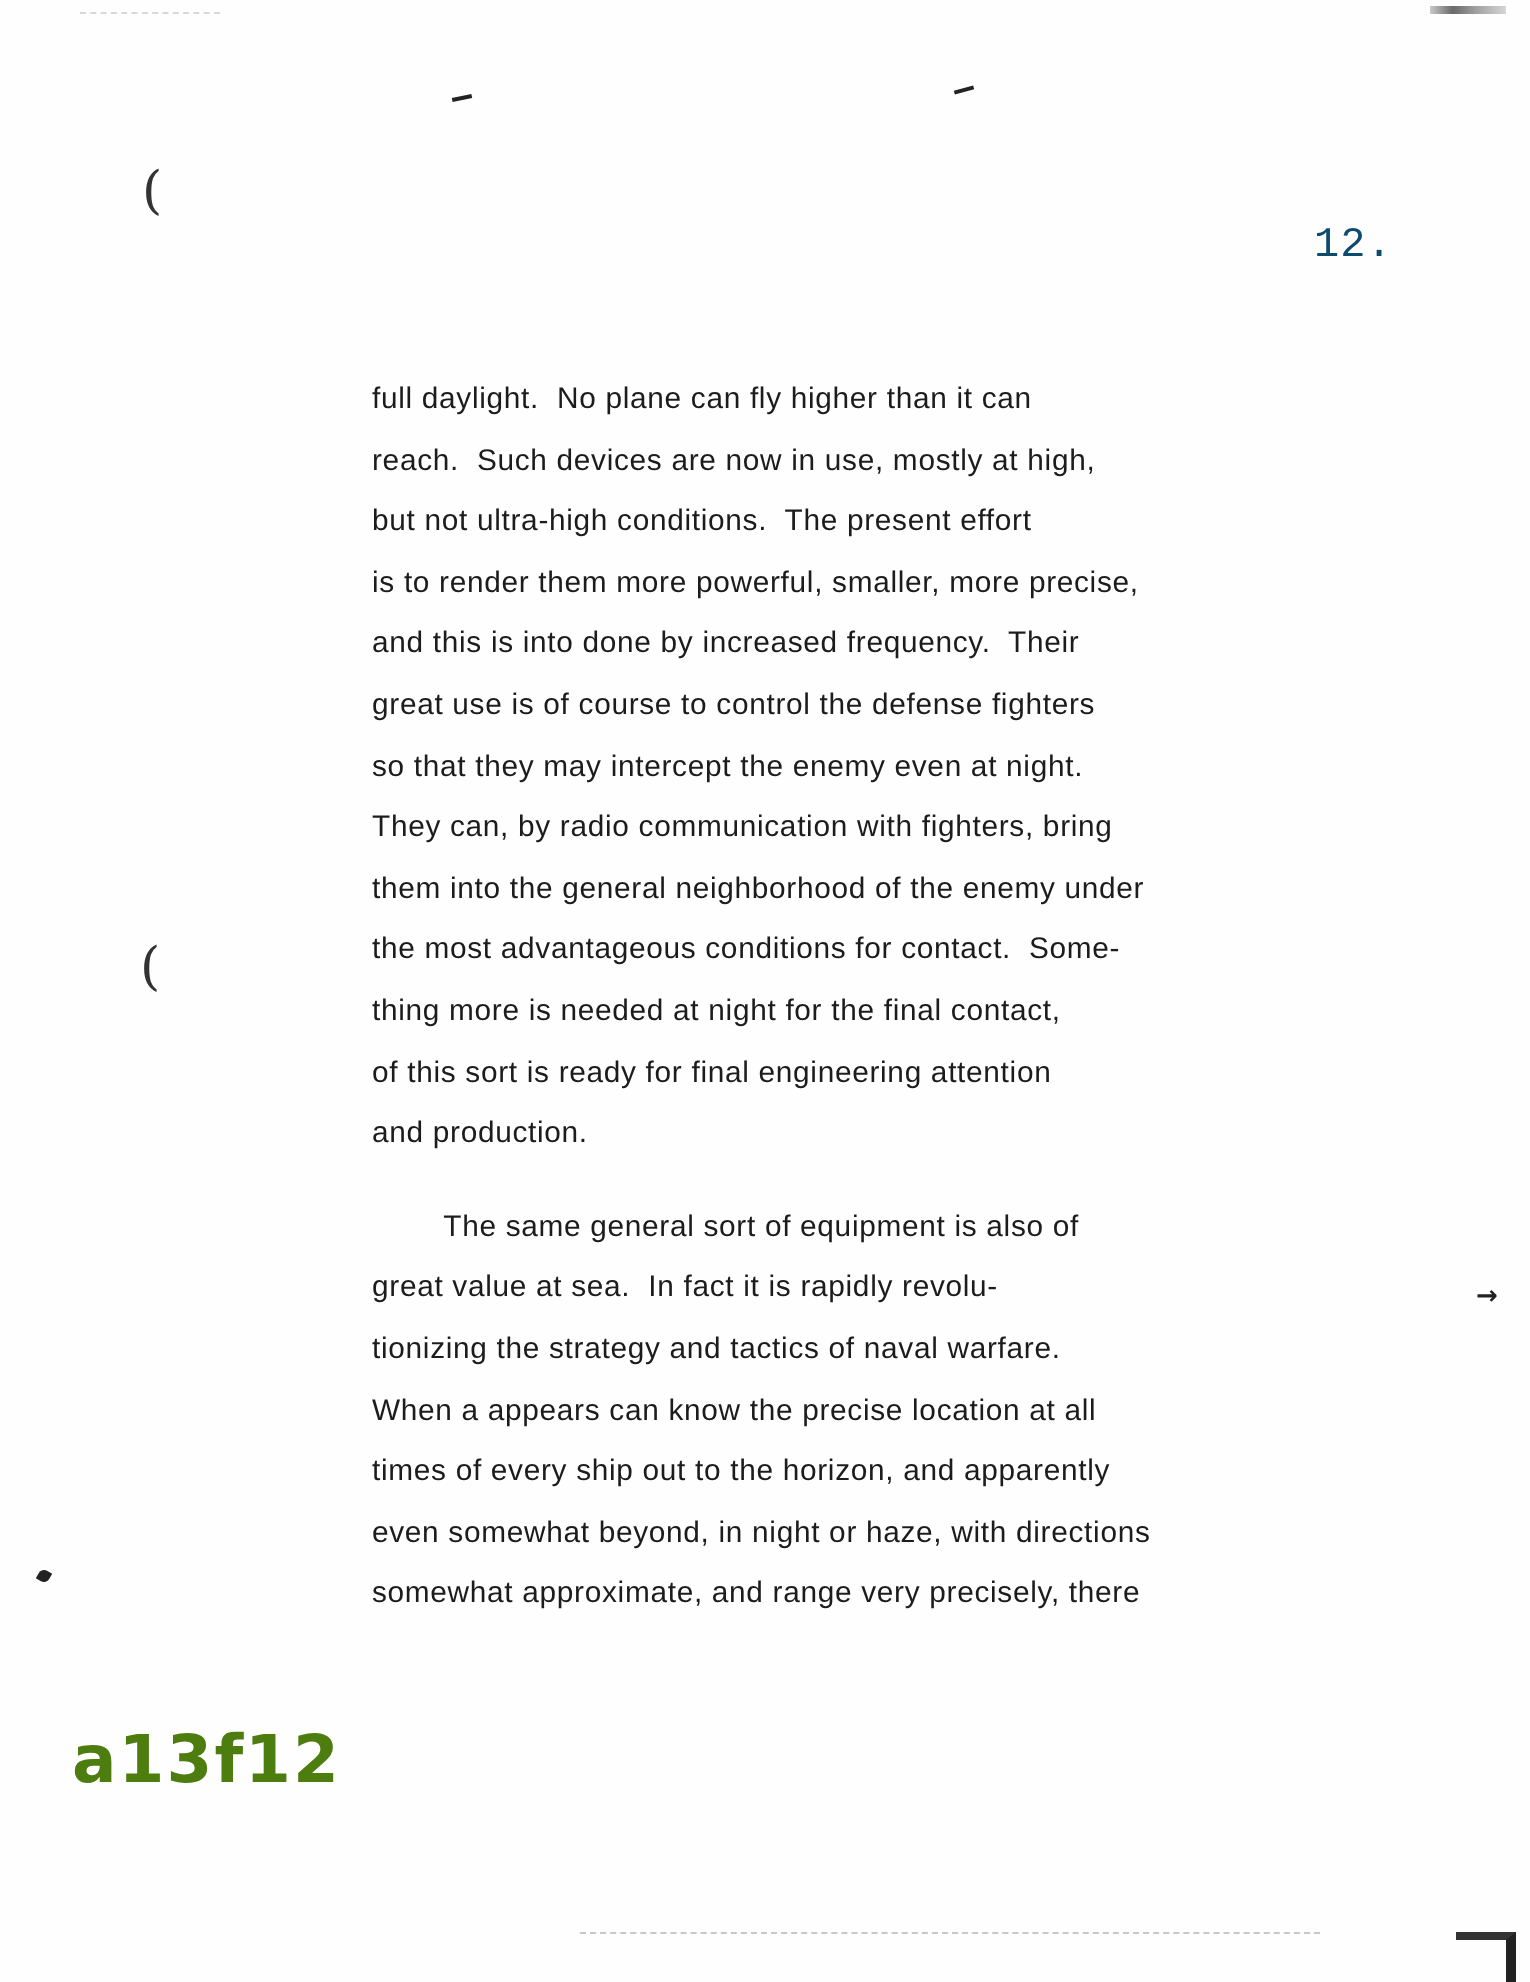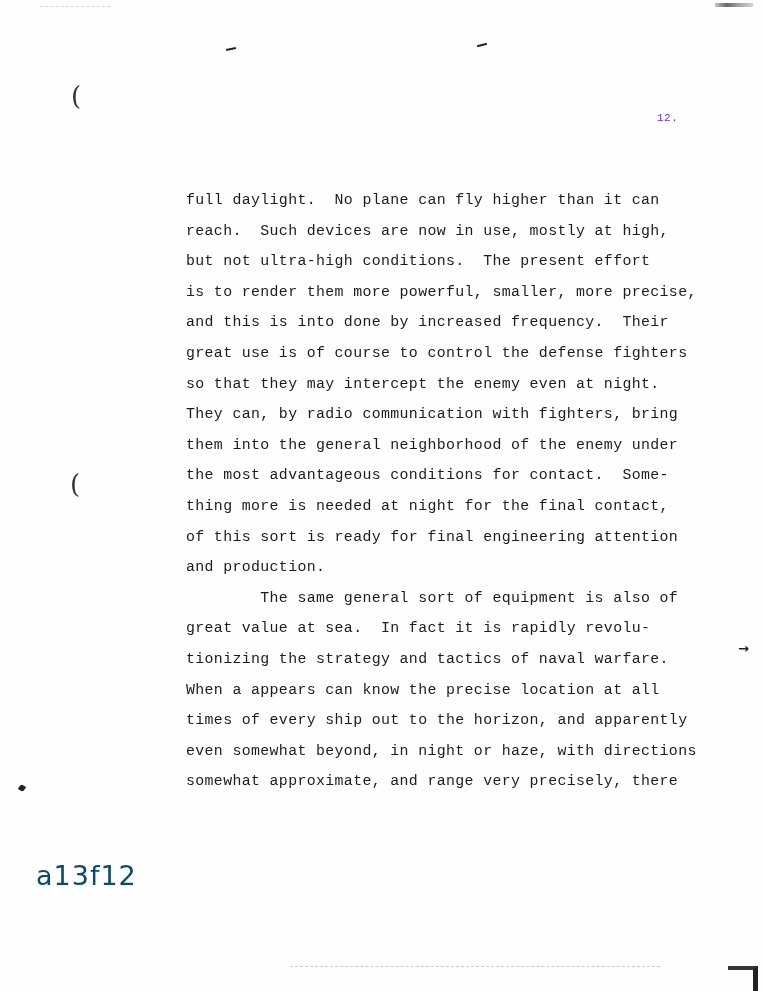--- a/index.html
+++ b/index.html
@@ -18,51 +18,51 @@
       position: absolute;
       left: 0; top: 0;
       width: 765px; height: 991px;
       background: #fefefe;
     }
     .page-number {
       position: absolute;
       left: 657px;
       top: 112px;
       font-family: "Liberation Mono", "DejaVu Sans Mono", monospace;
-      font-size: 11px;
-      color: #6d28d9;
+      font-size: 21px;
+      color: #0c4a6e;
       letter-spacing: 0.5px;
     }
     .body-text {
       position: absolute;
       left: 186px;
       top: 185px;
       width: 560px;
-      font-family: Liberation Mono, monospace;
+      font-family: Liberation Sans, sans-serif;
       font-size: 14.9px;
       color: #1c1c1c;
       letter-spacing: 0.35px;
     }
     .line {
       height: 30.6px;
       line-height: 30.6px;
       white-space: pre;
     }
     .line.para-gap {
-      margin-top: 0;
+      margin-top: 16px;
     }
     .handwritten {
       position: absolute;
       left: 36px;
       top: 860px;
       font-family: "DejaVu Sans", sans-serif;
-      font-size: 27px;
-      color: #0c4a6e;
+      font-size: 33px;
+      color: #4d7c0f;
       letter-spacing: 1px;
-      font-weight: 400;
+      font-weight: 700;
     }
     .paren {
       position: absolute;
       font-family: "DejaVu Serif", serif;
       font-size: 26px;
       color: #333;
       font-weight: 300;
     }
     .paren.p1 { left: 71px; top: 81px; }
     .paren.p2 { left: 70px; top: 469px; }

